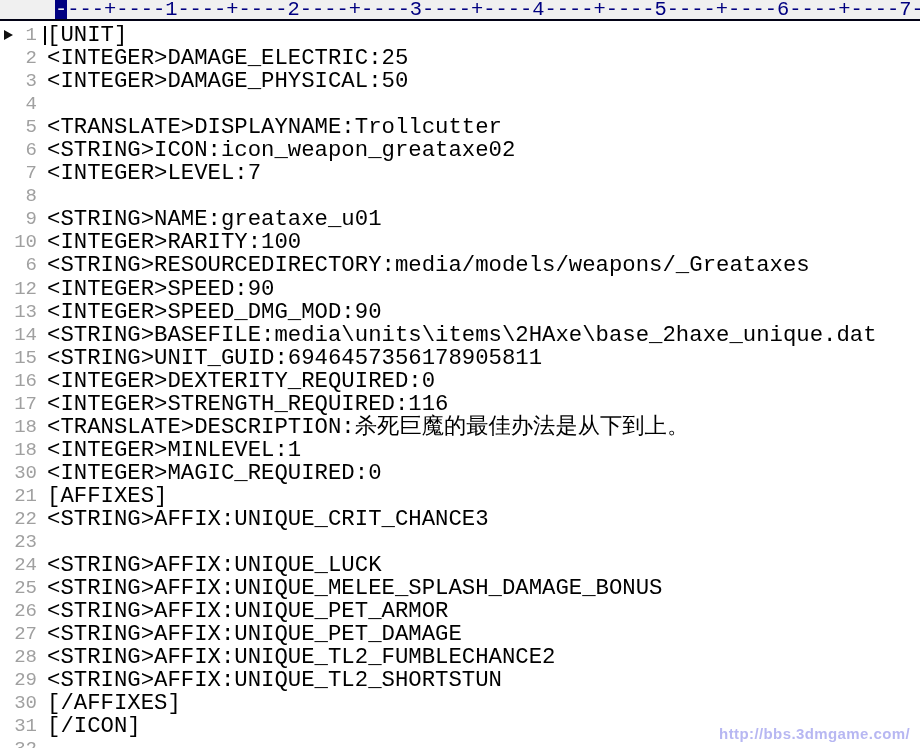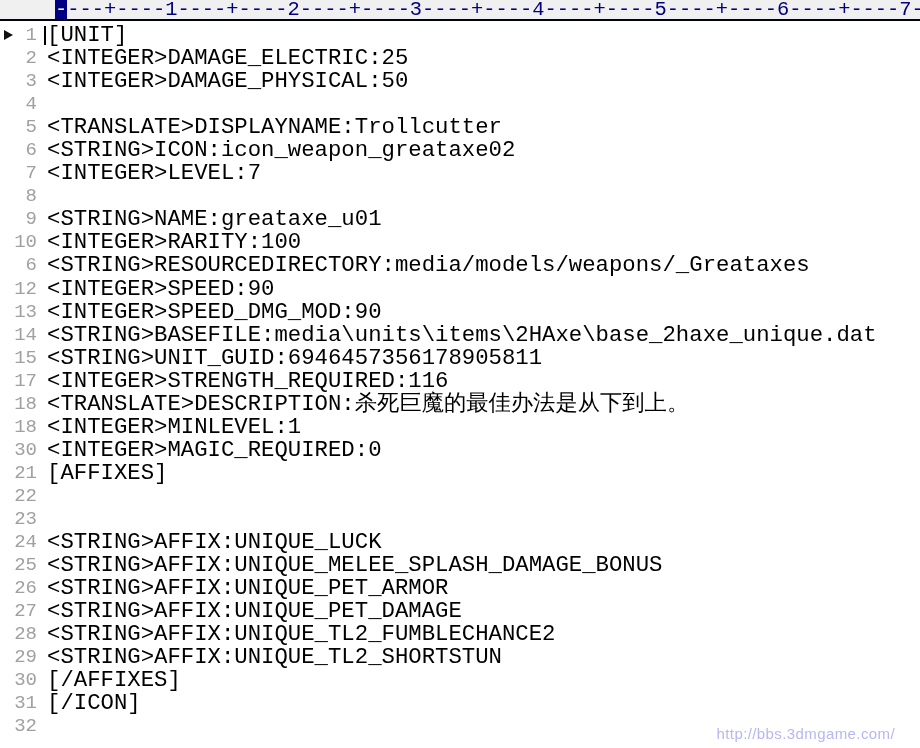--- a/index.html
+++ b/index.html
@@ -40,23 +40,23 @@
   .bookmark{
     position:absolute;left:4px;top:30px;width:0;height:0;
     border-left:9px solid #101010;
     border-top:5.5px solid transparent;
     border-bottom:5.5px solid transparent;
   }
   .caret{
     position:absolute;left:44px;top:26px;width:2px;height:19px;background:#000000;
   }
   .watermark{
-    position:absolute;right:25px;bottom:6px;
+    position:absolute;right:10px;bottom:6px;
     font-family:"Liberation Sans",sans-serif;
-    font-weight:normal;font-size:15px;letter-spacing:0.4px;
+    font-weight:bold;font-size:15px;letter-spacing:0.4px;
     color:var(--wm);
   }
 </style>
 </head>
 <body>
 
 <div class="ruler"><span class="ruler-block">-</span><span>---+----1----+----2----+----3----+----4----+----5----+----6----+----7----+----8</span></div>
 
 <div class="rows" id="rows">
   <div class="row">
@@ -125,20 +125,24 @@
   <div class="row">
     <span class="num">14</span>
     <span class="txt">&lt;STRING&gt;BASEFILE:media\units\items\2HAxe\base_2haxe_unique.dat</span>
   </div>
 
   <div class="row">
     <span class="num">15</span>
     <span class="txt">&lt;STRING&gt;UNIT_GUID:6946457356178905811</span>
   </div>
 
+  <div class="row">
+    <span class="num">16</span>
+    <span class="txt">&lt;INTEGER&gt;DEXTERITY_REQUIRED:0</span>
+  </div>
 
   <div class="row">
     <span class="num">17</span>
     <span class="txt">&lt;INTEGER&gt;STRENGTH_REQUIRED:116</span>
   </div>
 
   <div class="row">
     <span class="num">18</span>
     <span class="txt">&lt;TRANSLATE&gt;DESCRIPTION:杀死巨魔的最佳办法是从下到上。</span>
   </div>
@@ -153,20 +157,21 @@
     <span class="txt">&lt;INTEGER&gt;MAGIC_REQUIRED:0</span>
   </div>
 
   <div class="row">
     <span class="num">21</span>
     <span class="txt">[AFFIXES]</span>
   </div>
 
   <div class="row">
     <span class="num">22</span>
+    <span class="txt">&lt;STRING&gt;AFFIX:UNIQUE_CRIT_CHANCE3</span>
   </div>
 
   <div class="row">
     <span class="num">23</span>
   </div>
 
   <div class="row">
     <span class="num">24</span>
     <span class="txt">&lt;STRING&gt;AFFIX:UNIQUE_LUCK</span>
   </div>

